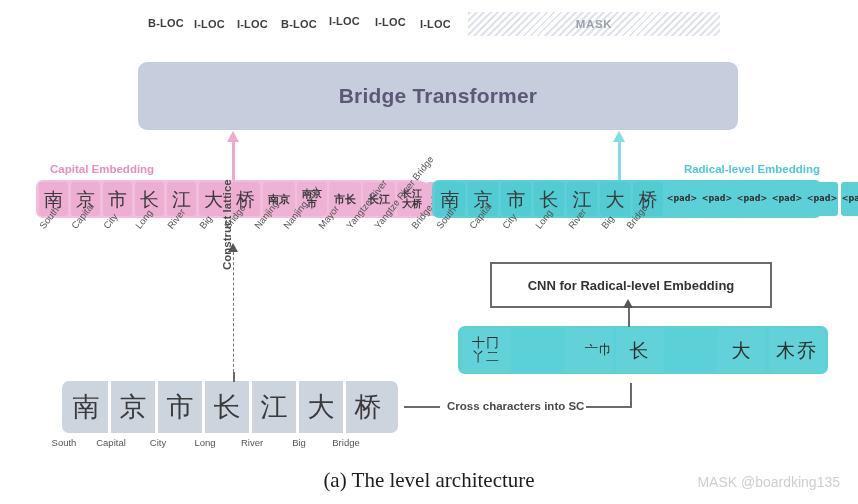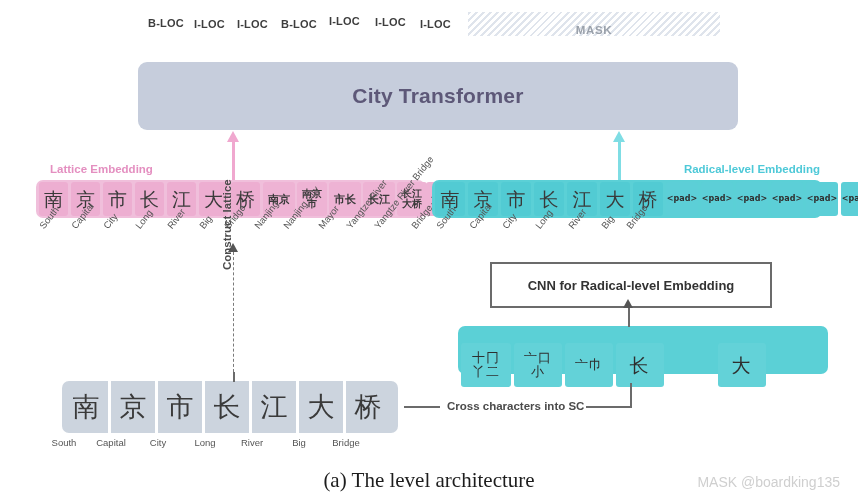--- a/index.html
+++ b/index.html
@@ -23,21 +23,21 @@
     letter-spacing:.2px;
     white-space:nowrap;
   }
   #mask-band{
     position:absolute;
     left:468px;top:12px;width:252px;height:24px;
     background:
       repeating-linear-gradient(-45deg,
         #ffffff 0px,#ffffff 3px,
         #dfe4ec 3px,#dfe4ec 5px);
-    display:flex;align-items:flex-end;justify-content:center;
+    display:flex;align-items:center;justify-content:center;
   }
   #mask-band span{
     font-size:11.5px;font-weight:700;color:#9aa1ab;letter-spacing:.6px;
     background:transparent;
     padding:0 4px;
   }
 
   
   #cross-transformer{
     left:138px;top:62px;width:600px;height:68px;
@@ -118,21 +118,21 @@
     display:flex;align-items:center;justify-content:center;
   }
   #cnn-box .cnn-label{font-size:13px;font-weight:700;color:#333;}
 
   
   #split-row{
     left:458px;top:326px;width:370px;height:48px;
     background:#5bd0d6;border-radius:7px;
   }
   .rcell{
-    position:absolute;top:17px;height:44px;
+    position:absolute;top:2px;height:44px;
     background:#63d2d8;
     border-radius:3px;
     display:flex;flex-direction:column;align-items:center;justify-content:center;
     font-family:"DejaVu Sans", sans-serif;
     color:#2e2e2e;
   }
   .rcell .line{font-size:13px;line-height:1.08;letter-spacing:1px;white-space:nowrap;}
   .rcell .one{font-size:19px;line-height:1.0;letter-spacing:2px;white-space:nowrap;}
 
   
@@ -187,30 +187,30 @@
   <div class="tag" style="left:329px;top:1px;">I-LOC</div>
   <div class="tag" style="left:375px;top:2px;">I-LOC</div>
   <div class="tag" style="left:420px;top:4px;">I-LOC</div>
 </div>
 
 <div id="mask-band">
   <span>MASK</span>
 </div>
 
 <div class="abs" id="cross-transformer">
-  <div class="ct-label">City Transformer</div>
+  <div class="ct-label">Bridge Transformer</div>
 </div>
 
 <div class="abs arrowstem" style="left:232px;top:141px;width:3px;height:39px;background:#f0a8cf;"></div>
 <div class="abs uparrow" style="left:227px;top:131px;border-left:6.5px solid transparent;border-right:6.5px solid transparent;border-bottom:11px solid #f0a8cf;"></div>
 
 <div class="abs arrowstem" style="left:618px;top:141px;width:3px;height:39px;background:#7fdde4;"></div>
 <div class="abs uparrow" style="left:613px;top:131px;border-left:6.5px solid transparent;border-right:6.5px solid transparent;border-bottom:11px solid #7fdde4;"></div>
 
-<div class="abs" id="lattice-caption">Lattice Embedding</div>
+<div class="abs" id="lattice-caption">Capital Embedding</div>
 <div class="abs" id="radical-caption">Radical-level Embedding</div>
 
 <div class="abs emb-row" id="lattice-row">
   <div class="cell pink char" style="left:3px;width:29px;">
       <span class="cn">南</span>
     </div>
   <div class="cell pink char" style="left:35px;width:29px;">
       <span class="cn">京</span>
     </div>
   <div class="cell pink char" style="left:67px;width:29px;">
@@ -325,32 +325,31 @@
 
 <div class="abs" id="cnn-box">
   <div class="cnn-label">CNN for Radical-level Embedding</div>
 </div>
 
 <div class="abs" id="split-row">
   <div class="rcell" style="left:3px;width:50px;">
     <span class="line">十冂</span>
     <span class="line">丫二</span>
   </div>
-  <div class="rcell" style="left:56px;width:48px;">
-    <span class="line">亠口</span>
-    <span class="line">小</span>
-  </div>
-  <div class="rcell" style="left:107px;width:48px;">
+  <div class="rcell" style="left:107px;width:48px;align-items:flex-end;">
     <span class="line">亠巾</span>
   </div>
   <div class="rcell" style="left:158px;width:48px;">
     <span class="one">长</span>
   </div>
   <div class="rcell" style="left:260px;width:48px;">
     <span class="one">大</span>
+  </div>
+  <div class="rcell" style="left:311px;width:56px;">
+    <span class="one">木乔</span>
   </div>
 </div>
 
 <div class="abs" style="left:628px;top:307px;width:1.8px;height:20px;background:#6b6b6b;"></div>
 <div class="abs" style="left:623px;top:299px;width:0;height:0;border-left:5.5px solid transparent;border-right:5.5px solid transparent;border-bottom:9px solid #555;"></div>
 
 <div class="abs" id="sentence-row">
   <div class="schar" style="left:2px;">
       <span>南</span>
     </div>

